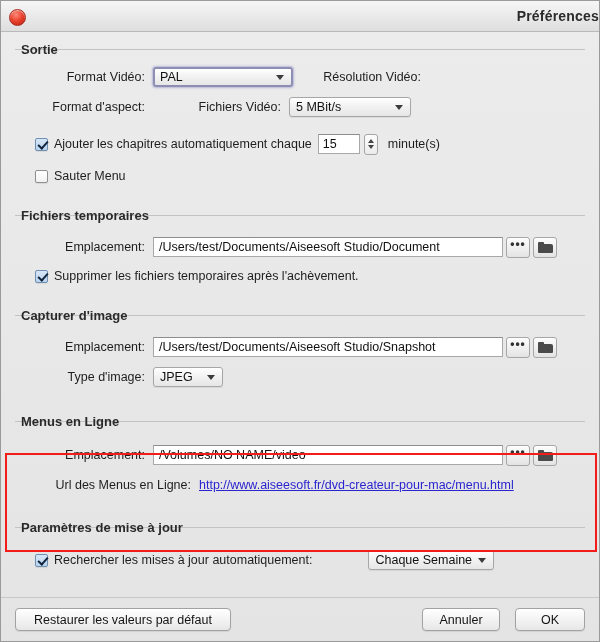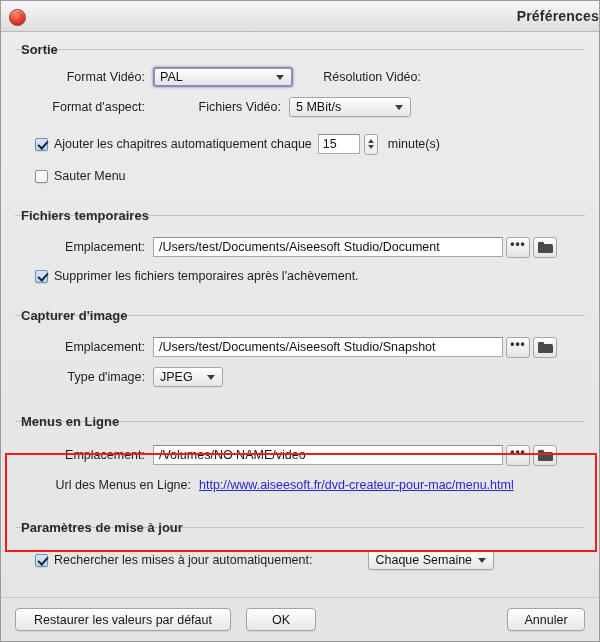--- a/index.html
+++ b/index.html
@@ -495,17 +495,17 @@
           </div>
         </div>
 
       </div>
     </div>
 
   </div>
 
   <div class="footer">
     <div class="btn btn-restore">Restaurer les valeurs par défaut</div>
+    <div class="btn btn-cancel">Annuler</div>
     <div class="btn btn-ok">OK</div>
-    <div class="btn btn-cancel">Annuler</div>
   </div>
 
 </div>
 
 </body></html>

